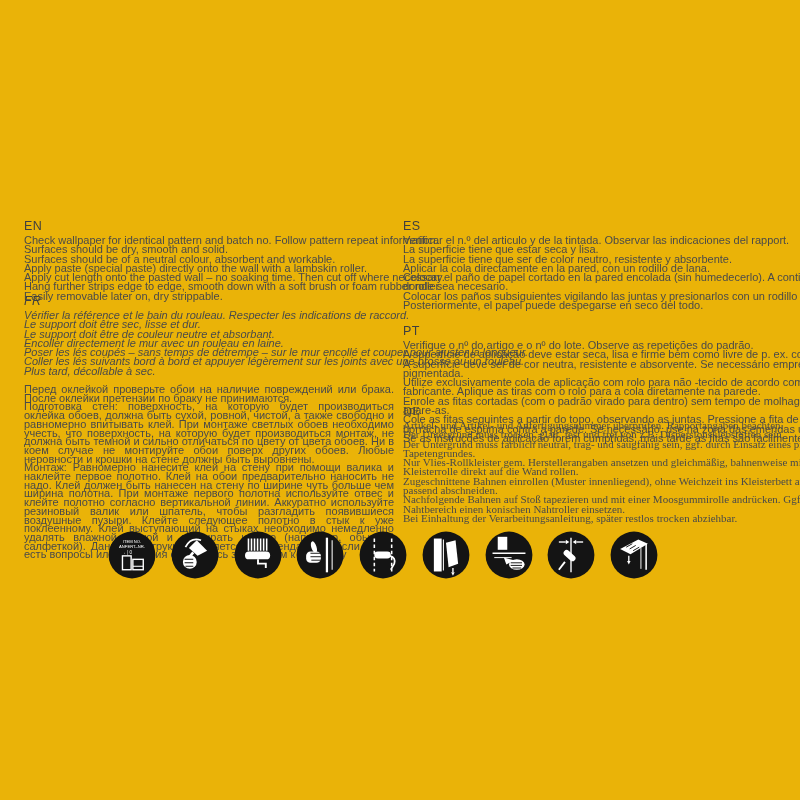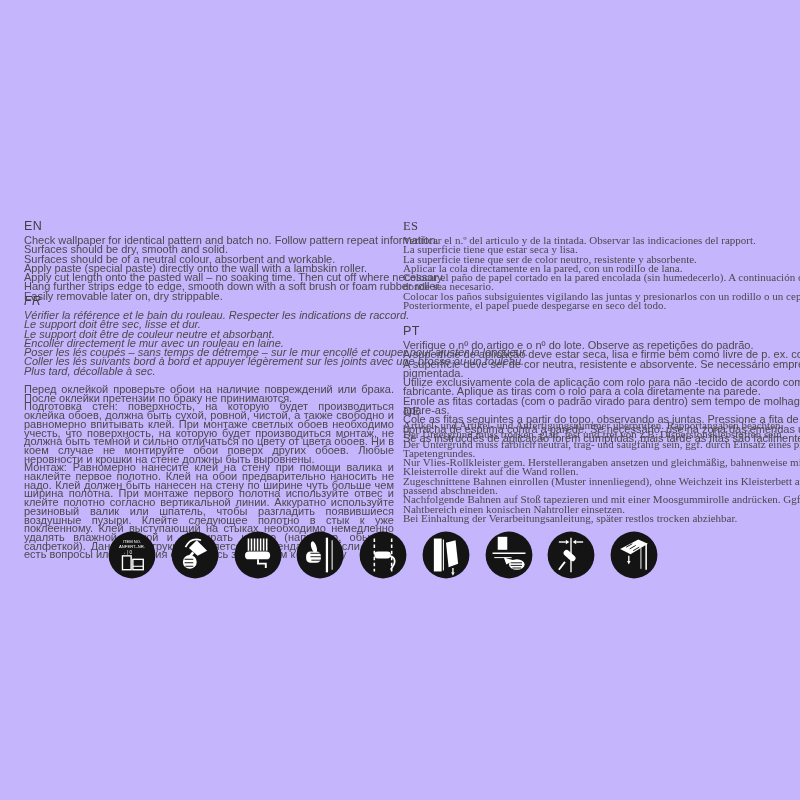--- a/index.html
+++ b/index.html
@@ -1,36 +1,36 @@
 <!DOCTYPE html>
 <html><head>
 <meta charset="utf-8">
 <style>
   html,body{margin:0;padding:0;}
   body{
     width:800px;height:800px;background:#ffffff;overflow:hidden;position:relative;
     font-family:"Liberation Sans","DejaVu Sans",sans-serif;
   }
-  .page{position:absolute;inset:0;background:#c4b5fd;}
+  .page{position:absolute;inset:0;background:#eab308;}
   .section{position:absolute;color:#474747;}
   .sec-heading{
     font-size:12.5px;line-height:14px;color:#3f3f3f;letter-spacing:.3px;
     margin:0 0 3px 0;font-weight:400;
   }
   .sec-body{
     font-size:11px;line-height:9.3px;color:#4a4a4a;white-space:nowrap;letter-spacing:0;
   }
   .sec-body.justify{
     white-space:normal;text-align:justify;line-height:8.7px;font-size:11px;
   }
   .sec-body p{margin:0;}
   #sec-en{left:24px;top:219px;width:370px;}
   #sec-fr{left:24px;top:294px;width:370px;font-style:italic;}
   #sec-ru{left:24px;top:385px;width:370px;}
-  #sec-es{left:403px;top:219px;width:385px;font-family:Liberation Serif, serif;}
+  #sec-es{left:403px;top:219px;width:385px;}
   #sec-pt{left:403px;top:324px;width:385px;}
   #sec-de{left:403px;top:404px;width:385px;font-family:Liberation Serif, serif;}
   .icon-row{
     position:absolute;left:106px;top:528px;width:554px;height:54px;
     display:flex;justify-content:space-between;align-items:center;
   }
   .picto{width:52px;height:52px;display:block;}
 </style>
 </head>
 <body>

